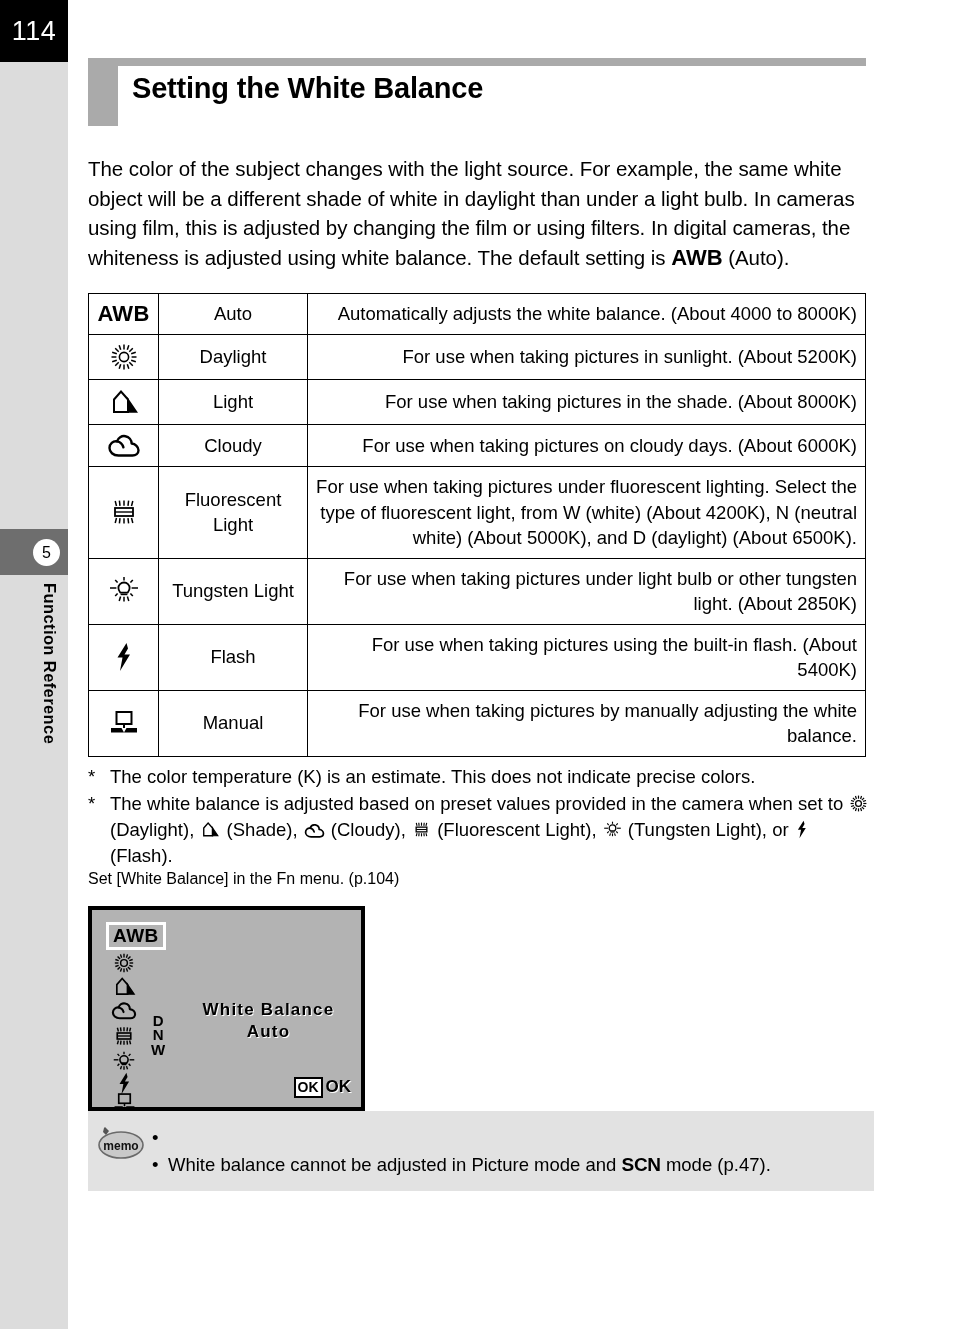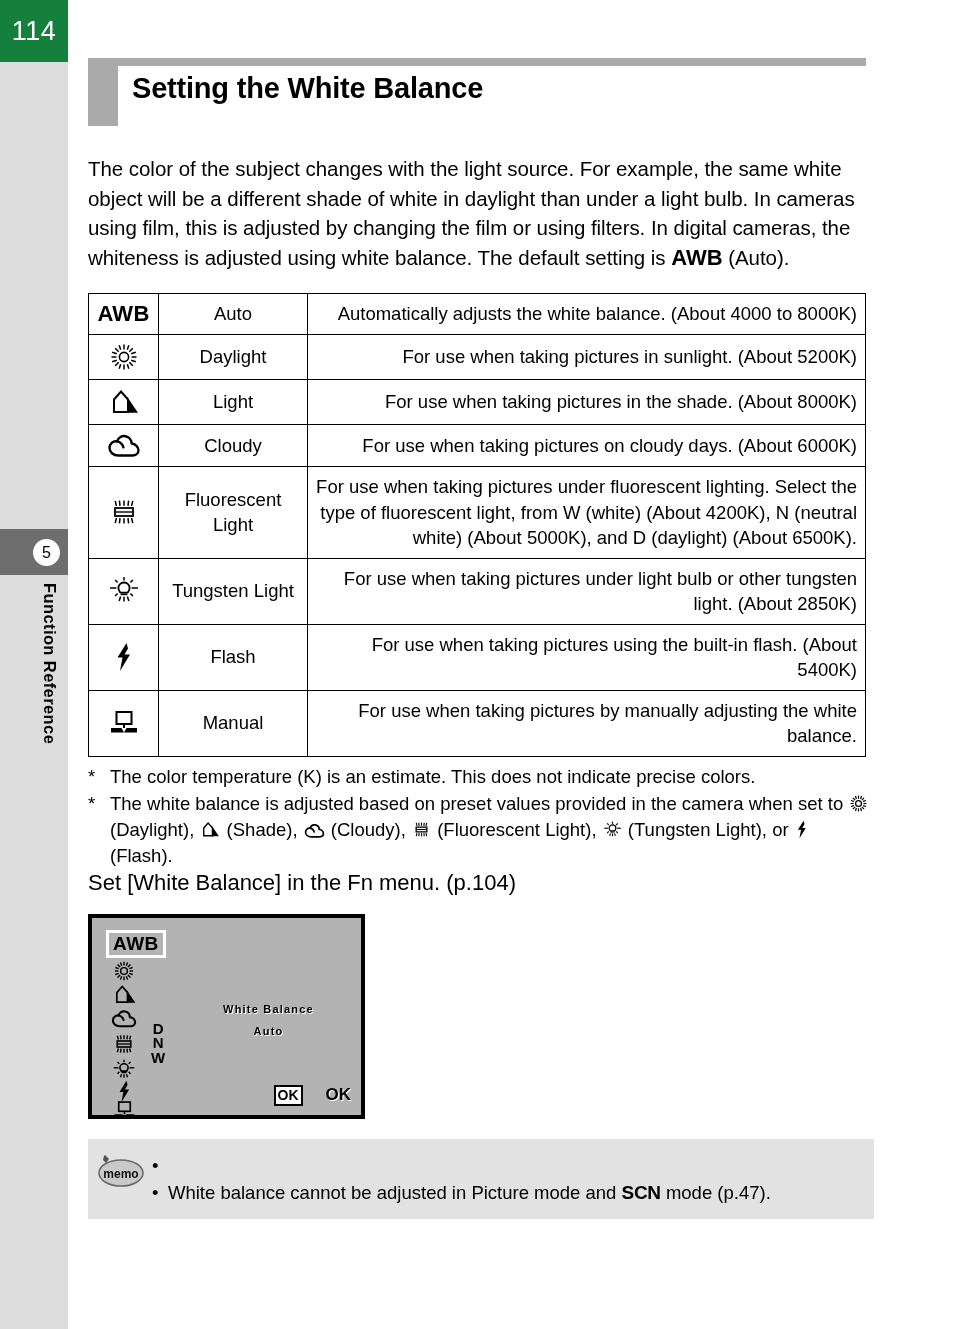--- a/index.html
+++ b/index.html
@@ -12,21 +12,21 @@
     font-family: "Liberation Sans", sans-serif;
     color: #000000;
     overflow: hidden;
   }
 
   
   #page-number-box {
     position: absolute;
     left: 0; top: 0;
     width: 68px; height: 62px;
-    background: #15803d;
+    background: #000000;
     color: #ffffff;
     font-size: 27px;
     font-weight: 400;
     display: flex;
     align-items: center;
     justify-content: center;
     letter-spacing: 0.5px;
   }
   #sidebar {
     position: absolute;
@@ -137,21 +137,21 @@
     display: flex;
     font-size: 18.5px;
     line-height: 26px;
     margin-bottom: 1px;
   }
   .fnote .star { width: 22px; flex: 0 0 22px; }
   .fnote .txt { flex: 1; }
 
   
   #set-line {
-    font-size: 22px;
+    font-size: 16px;
   }
 
   
   #lcd-wrap { margin-top: 18px; }
   #lcd {
     position: relative;
     width: 277px; height: 205px;
     background: #b3b3b3;
     border: 4px solid #000000;
   }
@@ -172,50 +172,48 @@
     display: flex; align-items: center; justify-content: center;
   }
   #lcd-dnw {
     position: absolute; left: 59px; top: 104px;
     font-size: 15px; font-weight: bold;
     line-height: 14.5px;
     text-align: center;
     color: #000000;
   }
   #lcd-title {
-    position: absolute; left: 84px; top: 80px;
+    position: absolute; left: 84px; top: 89px;
     width: 185px;
     text-align: center;
-    font-size: 11px;
+    font-size: 17px;
     font-weight: bold;
     letter-spacing: 1.2px;
     line-height: 22px;
     color: #000000;
     text-shadow: 1px 1px 0 #ffffff;
   }
   #lcd-ok {
     position: absolute; right: 10px; bottom: 9px;
     display: flex; align-items: center;
     font-size: 17px; font-weight: bold;
     color: #000000;
-    gap: 20px;
   }
   #lcd-ok .okbox {
     border: 2px solid #000000;
     background: #ffffff;
     padding: 0 2px;
     font-size: 14px;
     line-height: 17px;
     margin-right: 3px;
   }
   #lcd-ok .oktext { text-shadow: 1px 1px 0 #ffffff; }
 
   
   #memo-box {
-    margin-top: 20px;
     position: relative;
     width: 786px;
     background: #e2e2e2;
     padding: 13px 10px 13px 64px;
   }
   #memo-icon {
     position: absolute;
     left: 4px; top: 14px;
     width: 56px; height: 38px;
   }

